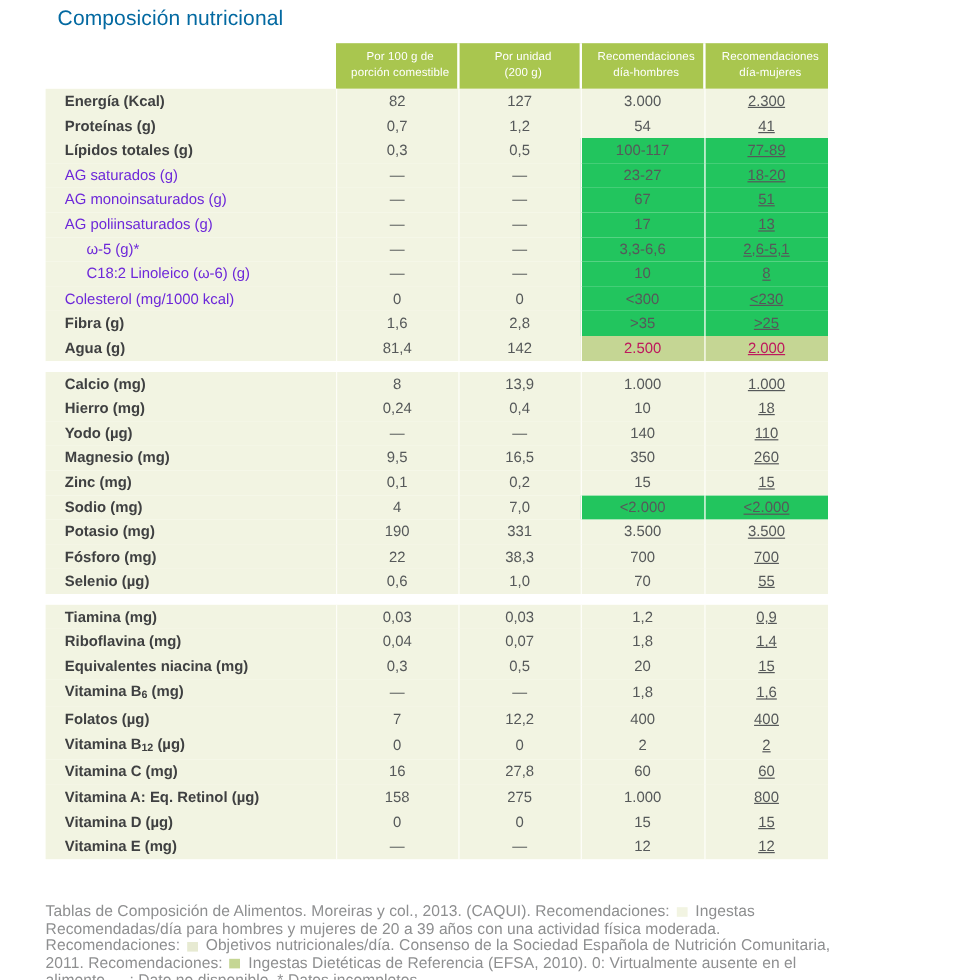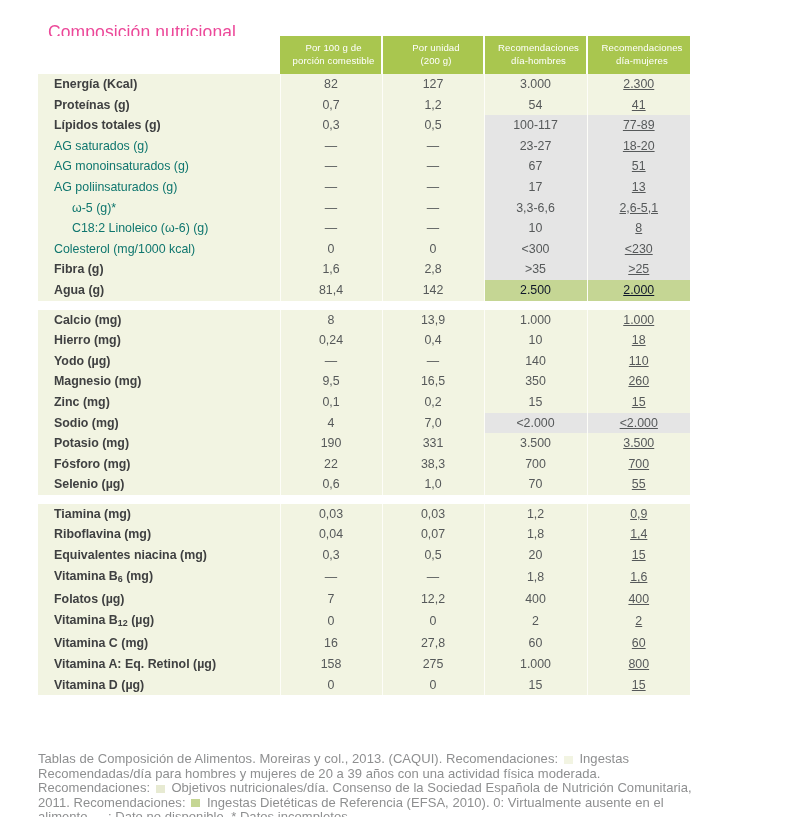--- a/index.html
+++ b/index.html
@@ -10,23 +10,23 @@
     font-family: "Liberation Sans", sans-serif;
   }
   #page {
     position: relative;
     width: 800px; height: 817px;
     background: #ffffff;
     overflow: hidden;
   }
   #title {
     position: absolute;
-    left: 48px; top: 22px;
+    left: 48px; top: 5px;
     font-size: 17.5px;
-    color: #ec4899;
+    color: #0369a1;
     letter-spacing: 0.1px;
     font-weight: 400;
   }
 
   
   #table {
     position: absolute;
     left: 38px; top: 36px;
     width: 652px;
   }
@@ -59,29 +59,29 @@
     padding: 0;
     height: 20.6px;
     line-height: 20.6px;
     vertical-align: middle;
     border-right: 1.5px solid #fdfdf8;
   }
   tbody td.last { border-right: none; text-decoration: underline; }
   td.label {
     text-align: left;
     padding-left: 16px;
-    color: #0f766e;
+    color: #6d28d9;
   }
   td.label.bold { font-weight: bold; color: #3f4041; }
   td.label.ind1 { padding-left: 34px; }
   td.num { text-align: center; }
 
   
-  td.hl-light { background: #e5e5e5; }
-  td.hl-strong { background: #c5d694; color: #0f172a; margin-left: 19px; }
+  td.hl-light { background: #22c55e; }
+  td.hl-strong { background: #c5d694; color: #be185d; margin-left: 19px; }
 
   tr.block-gap td {
     background: #ffffff !important;
     height: 9px; line-height: 9px;
     border-right: none;
   }
 
   .sub { font-size: 0.72em; vertical-align: -0.22em; }
 
   
@@ -341,19 +341,26 @@
             <td class="num">1.000</td>
             <td class="num last">800</td>
           </tr>
           <tr>
             <td class="label bold">Vitamina D (µg)</td>
             <td class="num">0</td>
             <td class="num">0</td>
             <td class="num">15</td>
             <td class="num last">15</td>
           </tr>
+          <tr>
+            <td class="label bold">Vitamina E (mg)</td>
+            <td class="num">—</td>
+            <td class="num">—</td>
+            <td class="num">12</td>
+            <td class="num last">12</td>
+          </tr>
         </tbody>
     </table>
   </div>
 
   <div id="footnote"><span>Tablas de Composición de Alimentos. Moreiras y col., 2013. (CAQUI). Recomendaciones: </span><span class="swatch" style="background: rgb(242, 244, 226);"></span><span> Ingestas Recomendadas/día para hombres y mujeres de 20 a 39 años con una actividad física moderada. Recomendaciones: </span><span class="swatch" style="background: rgb(231, 234, 210);"></span><span> Objetivos nutricionales/día. Consenso de la Sociedad Española de Nutrición Comunitaria, 2011. Recomendaciones: </span><span class="swatch" style="background: rgb(197, 214, 148);"></span><span> Ingestas Dietéticas de Referencia (EFSA, 2010). 0: Virtualmente ausente en el alimento. —: Dato no disponible. * Datos incompletos. </span></div>
 
 </div>
 
 </body></html>

